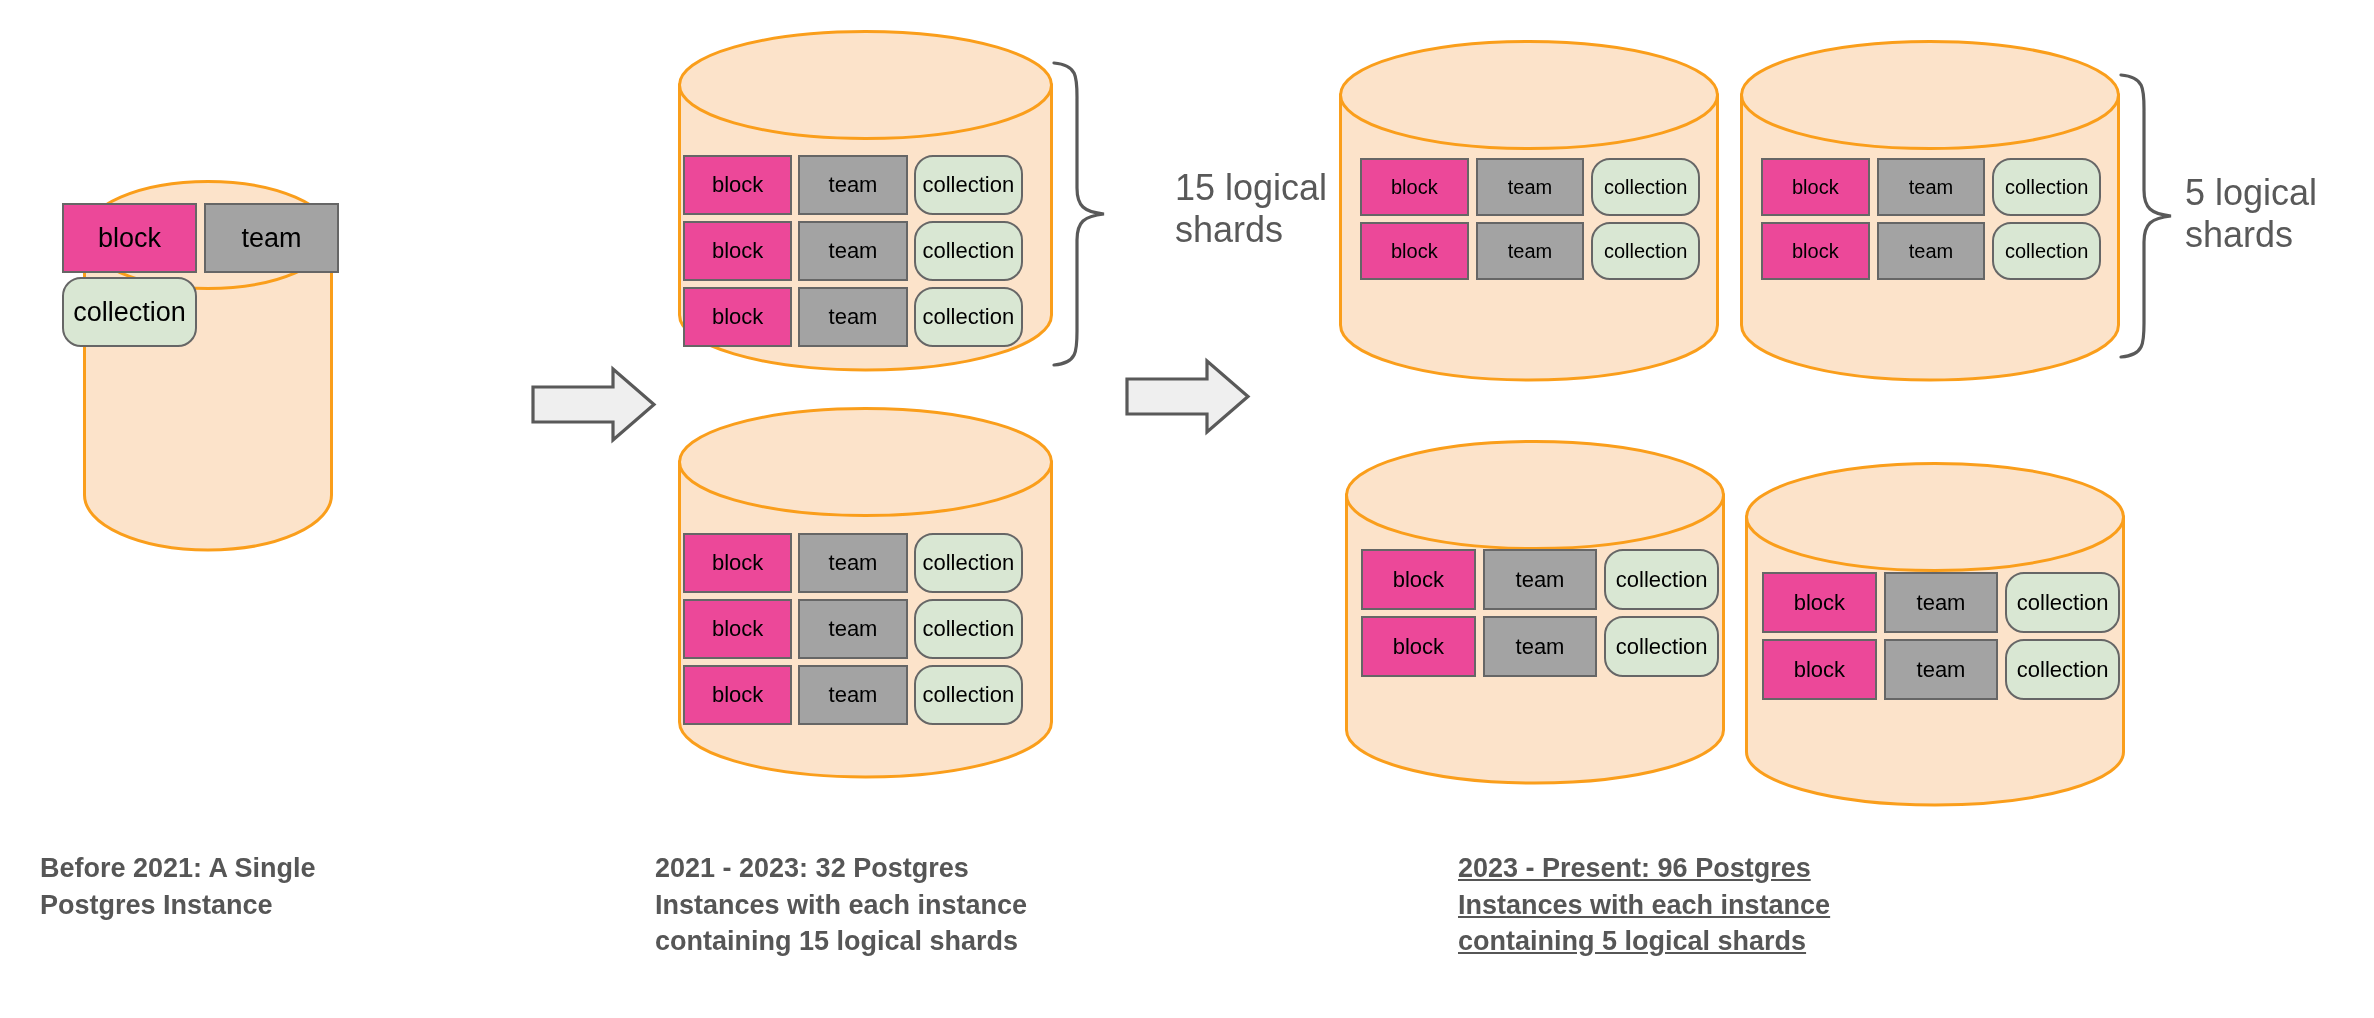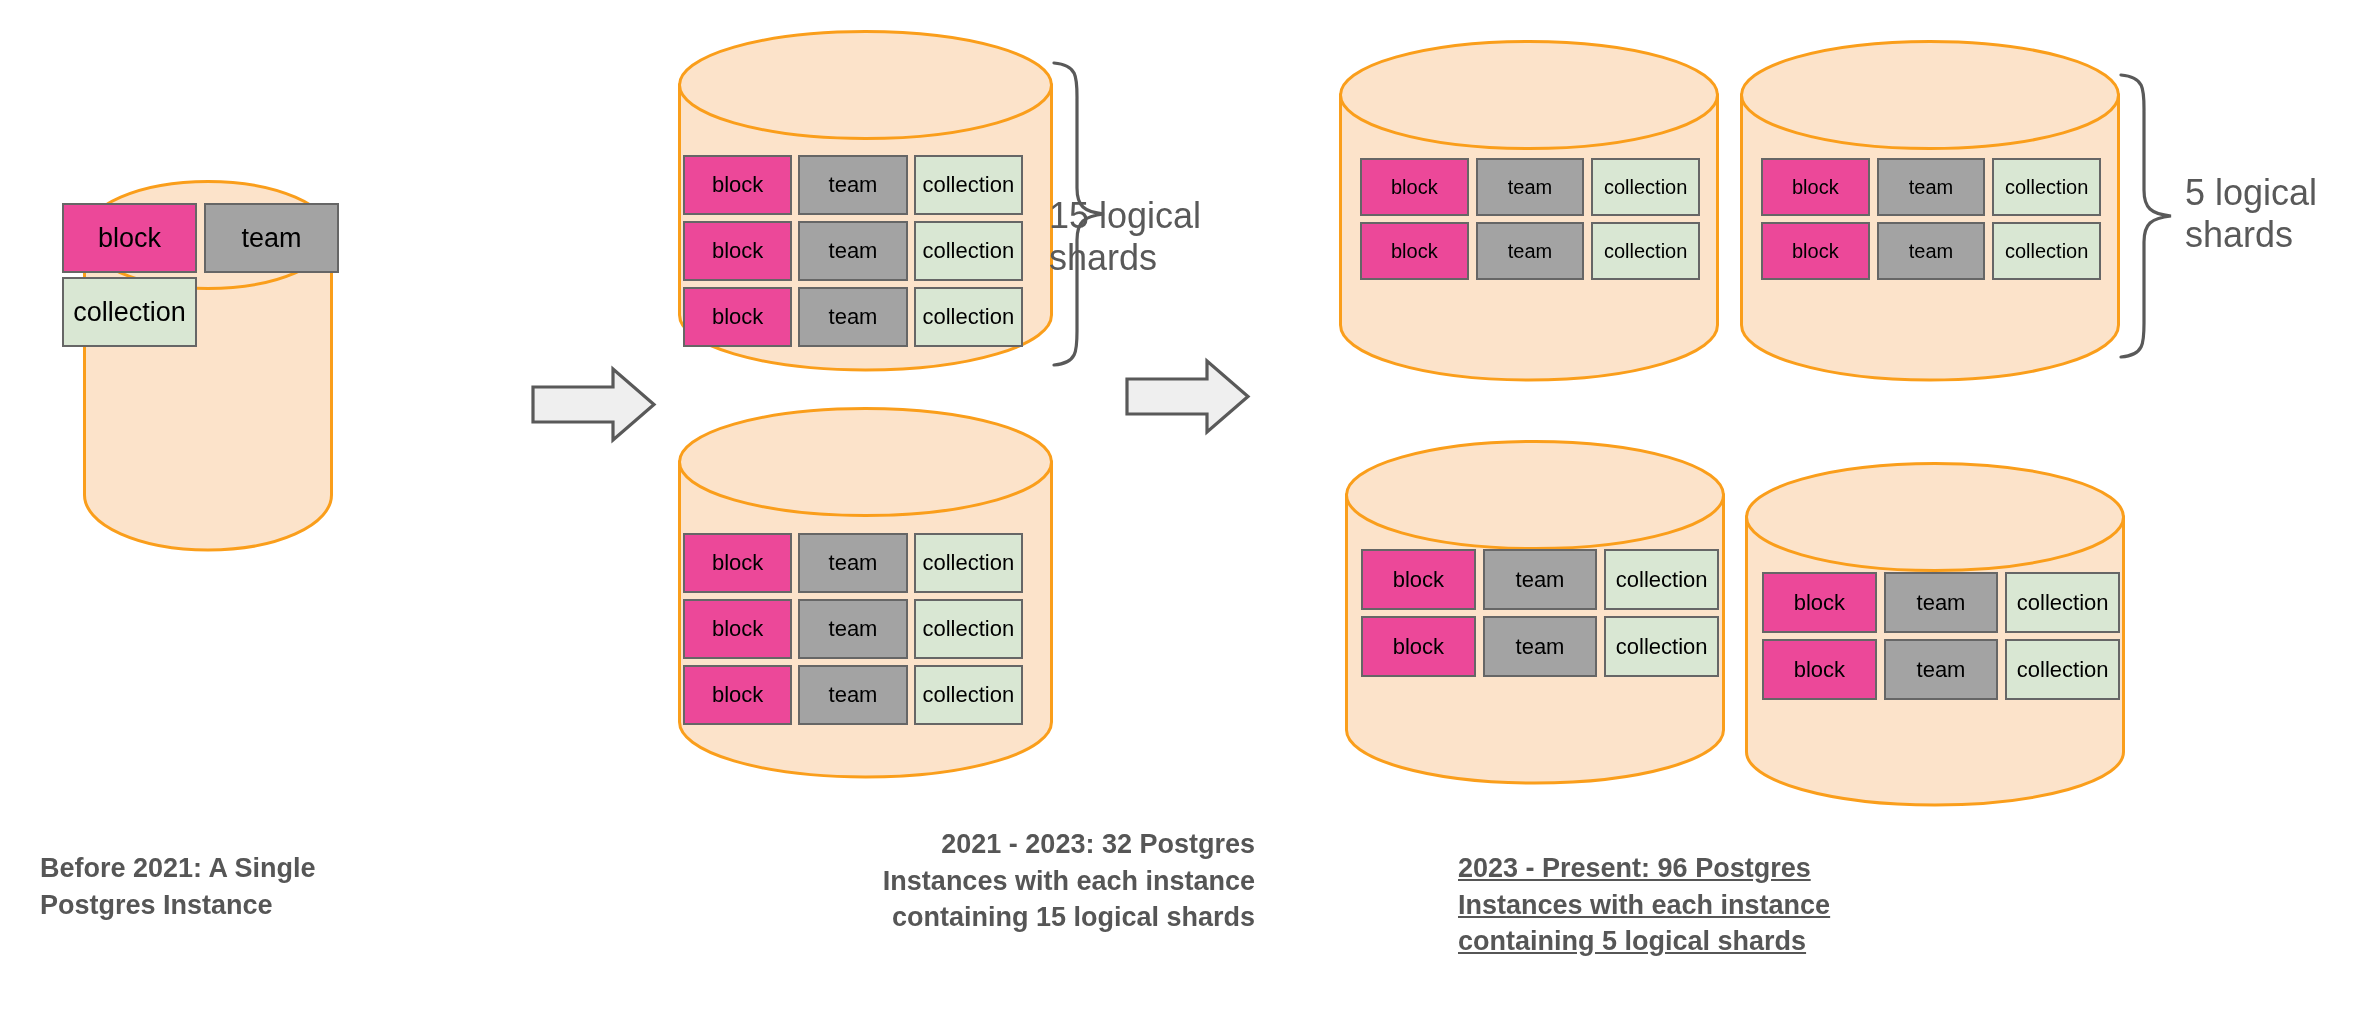--- a/index.html
+++ b/index.html
@@ -49,21 +49,21 @@
     border: 2.5px solid #666666;
     display: flex;
     align-items: center;
     justify-content: center;
     color: #000000;
     line-height: 1;
     white-space: nowrap;
   }
   .shard.block      { background: #ec4899; }
   .shard.team       { background: #a3a3a3; }
-  .shard.collection { background: #d9e7d3; }
+  .shard.collection { background: #d9e7d3; border-radius: 19px; }
 
   
   .brace {
     position: absolute;
     overflow: visible;
   }
   .brace path {
     fill: none;
     stroke: #595959;
     stroke-width: 3.2;
@@ -205,21 +205,21 @@
       </div>
     <div class="shard collection">
         <span>collection</span>
       </div>
   </div>
 
   <svg class="brace" style="left:1048px; top:60px; width:62px; height:310px;" width="62" height="310" viewBox="0 0 62 310">
     <path d="M6,3 C30,5 29,18 29,40 L29,128 C29,146 36,152 56,154
              C36,156 29,162 29,180 L29,268 C29,290 30,303 6,305"></path>
   </svg>
-  <div class="brace-label" style="left:1049px; top:167px; width:220px;margin-top:28px;">15 logical
+  <div class="brace-label" style="left:1175px; top:167px; width:220px;">15 logical
 shards</div>
 
   <svg class="arrow" style="left:1125px; top:359px; width:125px; height:75px;" width="125" height="75" viewBox="0 0 125 75">
     <path d="M2,20 L82,20 L82,2 L123,37.5 L82,73 L82,55 L2,55 Z"></path>
   </svg>
 
   <div class="cyl" style="left:1339px; top:40px; width:380px; height:340px;">
     <svg class="cyl-svg" width="380" height="340" viewBox="0 0 380 340">
       <path class="cyl-body" d="M1.5,55 L1.5,285 A188.5,55 0 0 0 378.5,285 L378.5,55 Z"></path>
       <ellipse class="cyl-top" cx="190" cy="55" rx="188.5" ry="53.5"></ellipse>
@@ -342,21 +342,21 @@
         <span>team</span>
       </div>
     <div class="shard collection">
         <span>collection</span>
       </div>
   </div>
 
   <div class="caption" style="left:40px; top:850px; width:430px;">Before 2021: A Single
 Postgres Instance</div>
 
-  <div class="caption" style="left:655px; top:826px; width:600px;text-align:right;">2021 - 2023: 32 Postgres
+  <div class="caption" style="left:655px; top:850px; width:600px;">2021 - 2023: 32 Postgres
 Instances with each instance
 containing 15 logical shards</div>
 
   <div class="caption" style="left:1458px; top:850px; width:620px;text-decoration:underline;">2023 - Present: 96 Postgres
 Instances with each instance
 containing 5 logical shards</div>
 
 </div>
 
 </body></html>

